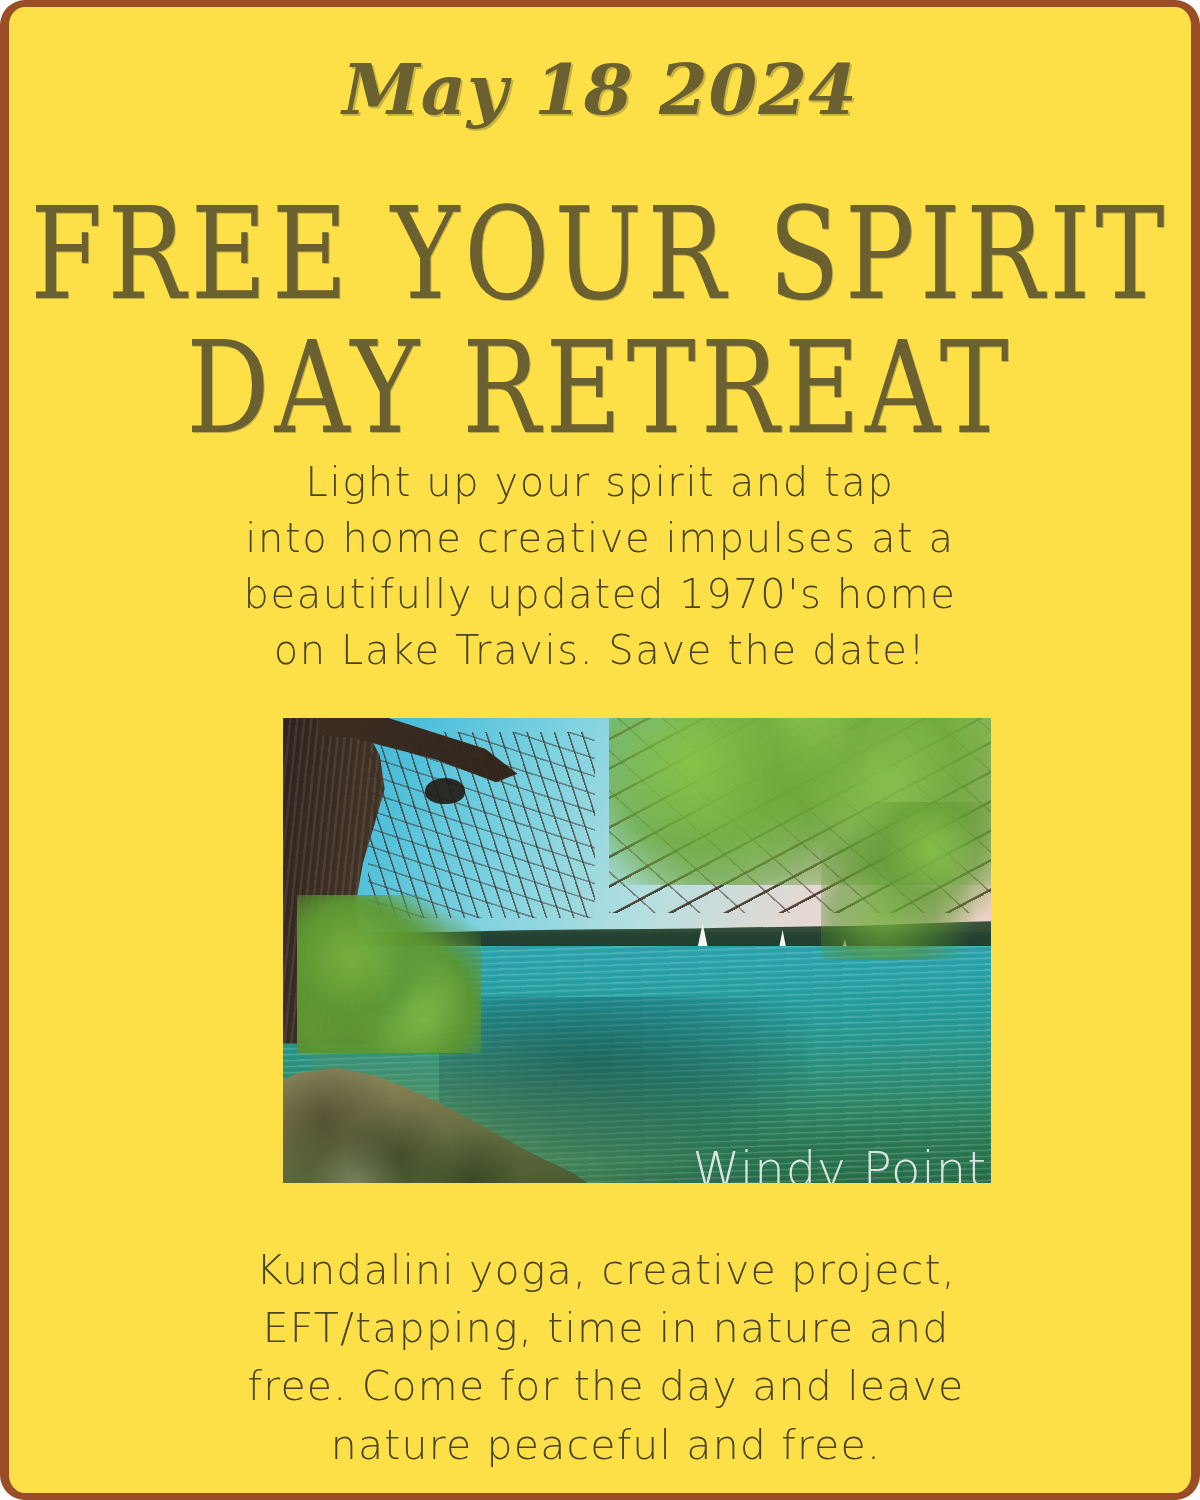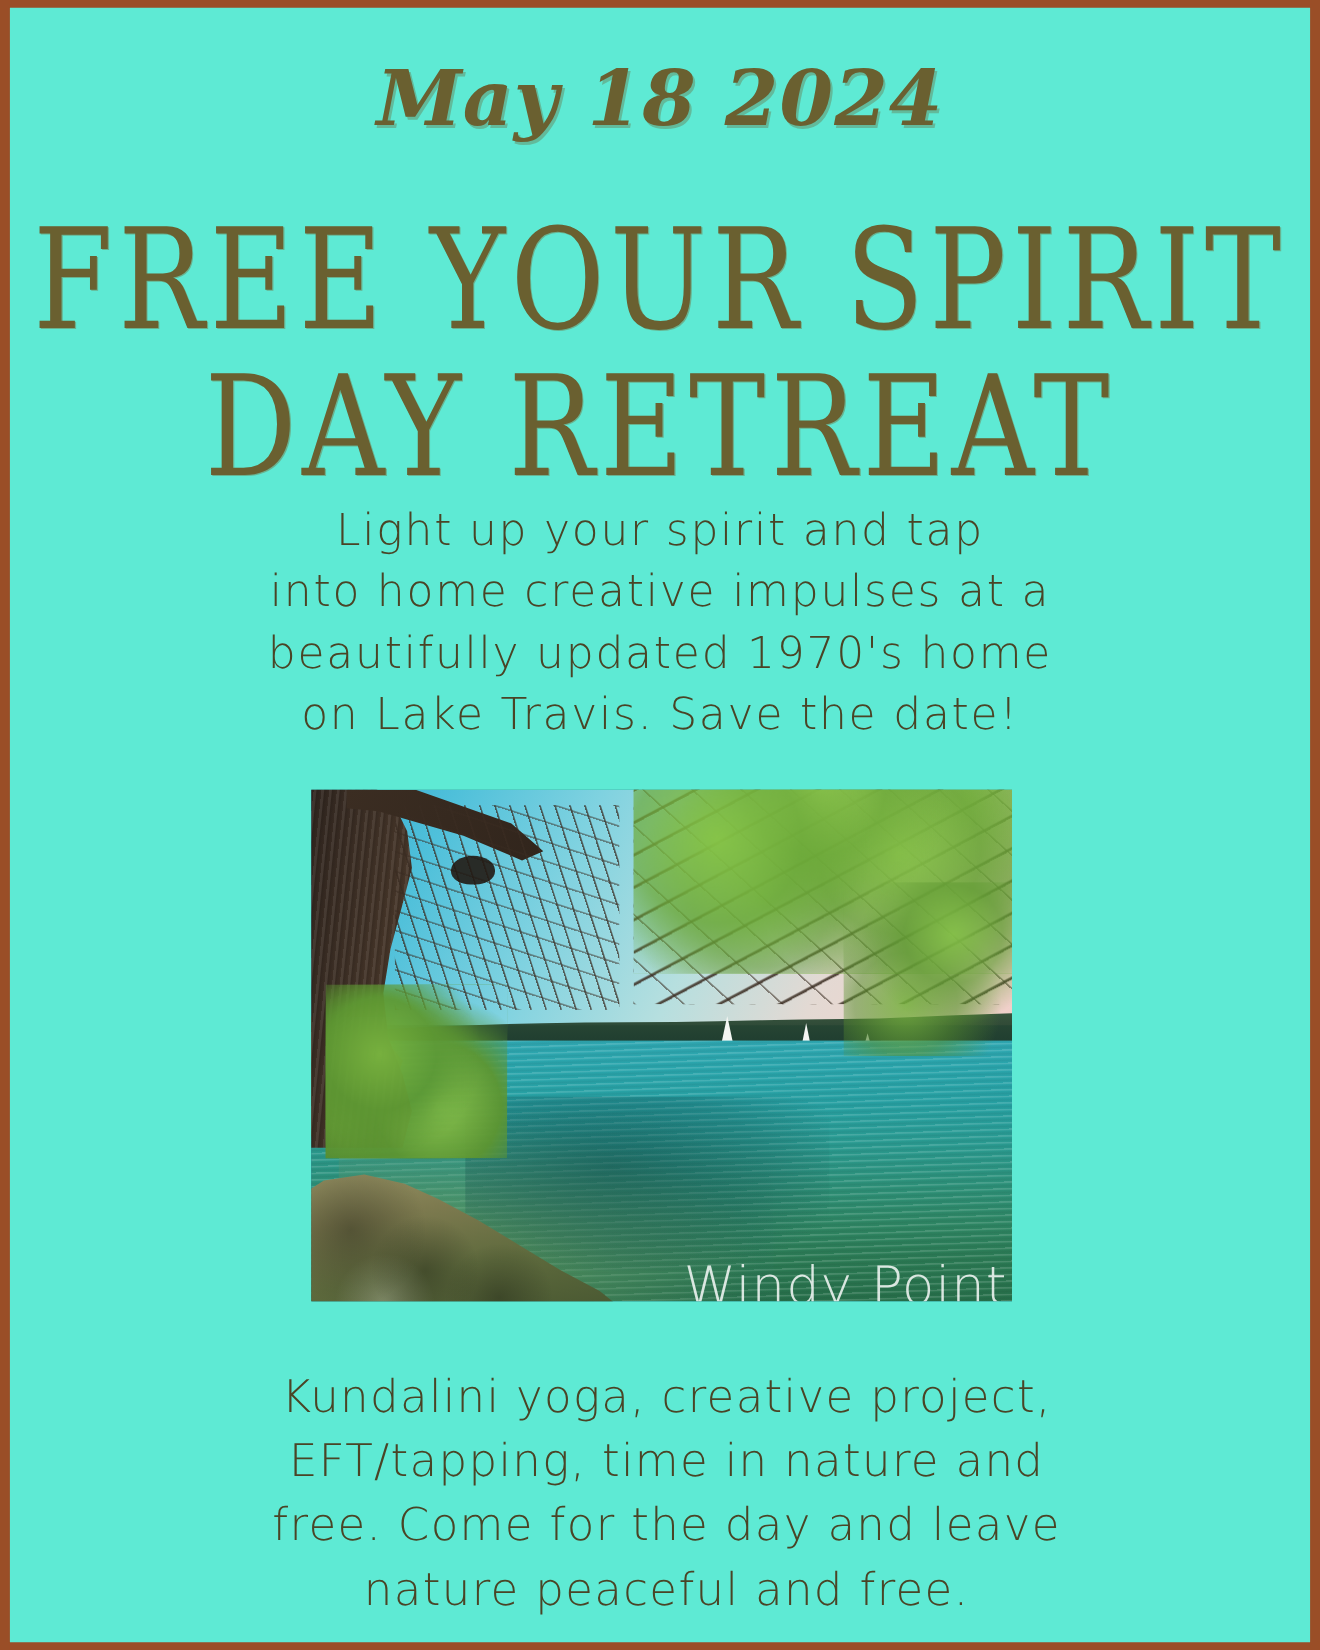--- a/index.html
+++ b/index.html
@@ -9,26 +9,27 @@
   }
   body {
     font-family: "Liberation Sans", sans-serif;
   }
 
   .poster {
     position: relative;
     width: 1200px;
     height: 1500px;
     box-sizing: border-box;
-    background: #5eead4;
+    background: #fde047;
     border-top: 7px solid #9a4e27;
     border-bottom: 7px solid #9a4e27;
     border-left: 9px solid #9a4e27;
     border-right: 9px solid #9a4e27;
     overflow: hidden;
+    border-radius: 25px;
   }
 
   
   .date-line {
     position: absolute;
     top: 48px;
     left: 0;
     right: 0;
     text-align: center;
     font-family: "DejaVu Serif", serif;
@@ -95,21 +96,21 @@
     letter-spacing: 1.2px;
     color: #4a4426;
   }
   .features .ln { display: block; white-space: nowrap; }
 
   
   .photo {
     position: absolute;
     left: 274px;
     top: 711px;
-    width: 637px;
+    width: 708px;
     height: 465px;
     overflow: hidden;
     background: #1d6d78;
   }
   .photo .layer { position: absolute; }
 
   
   .sky {
     left: 0; top: 0; width: 100%; height: 46%;
     background:

